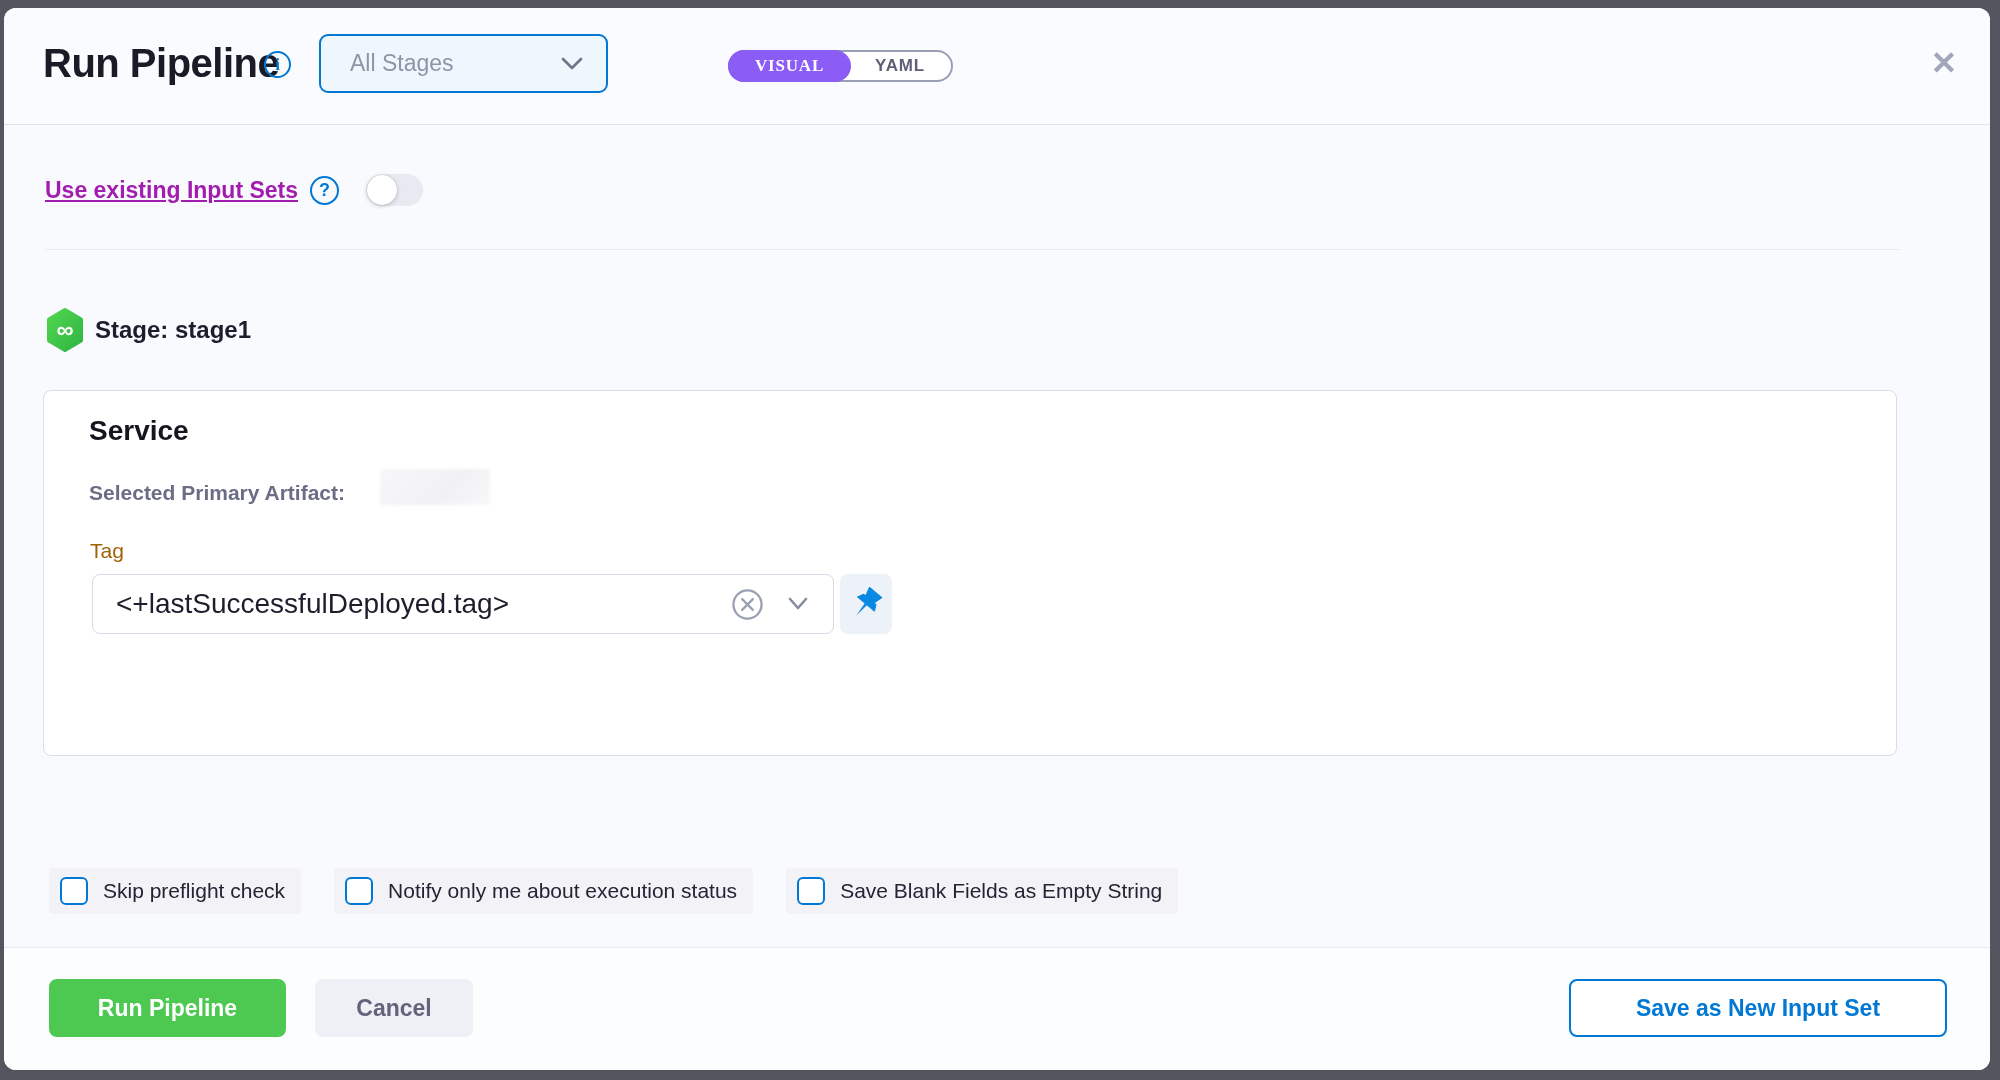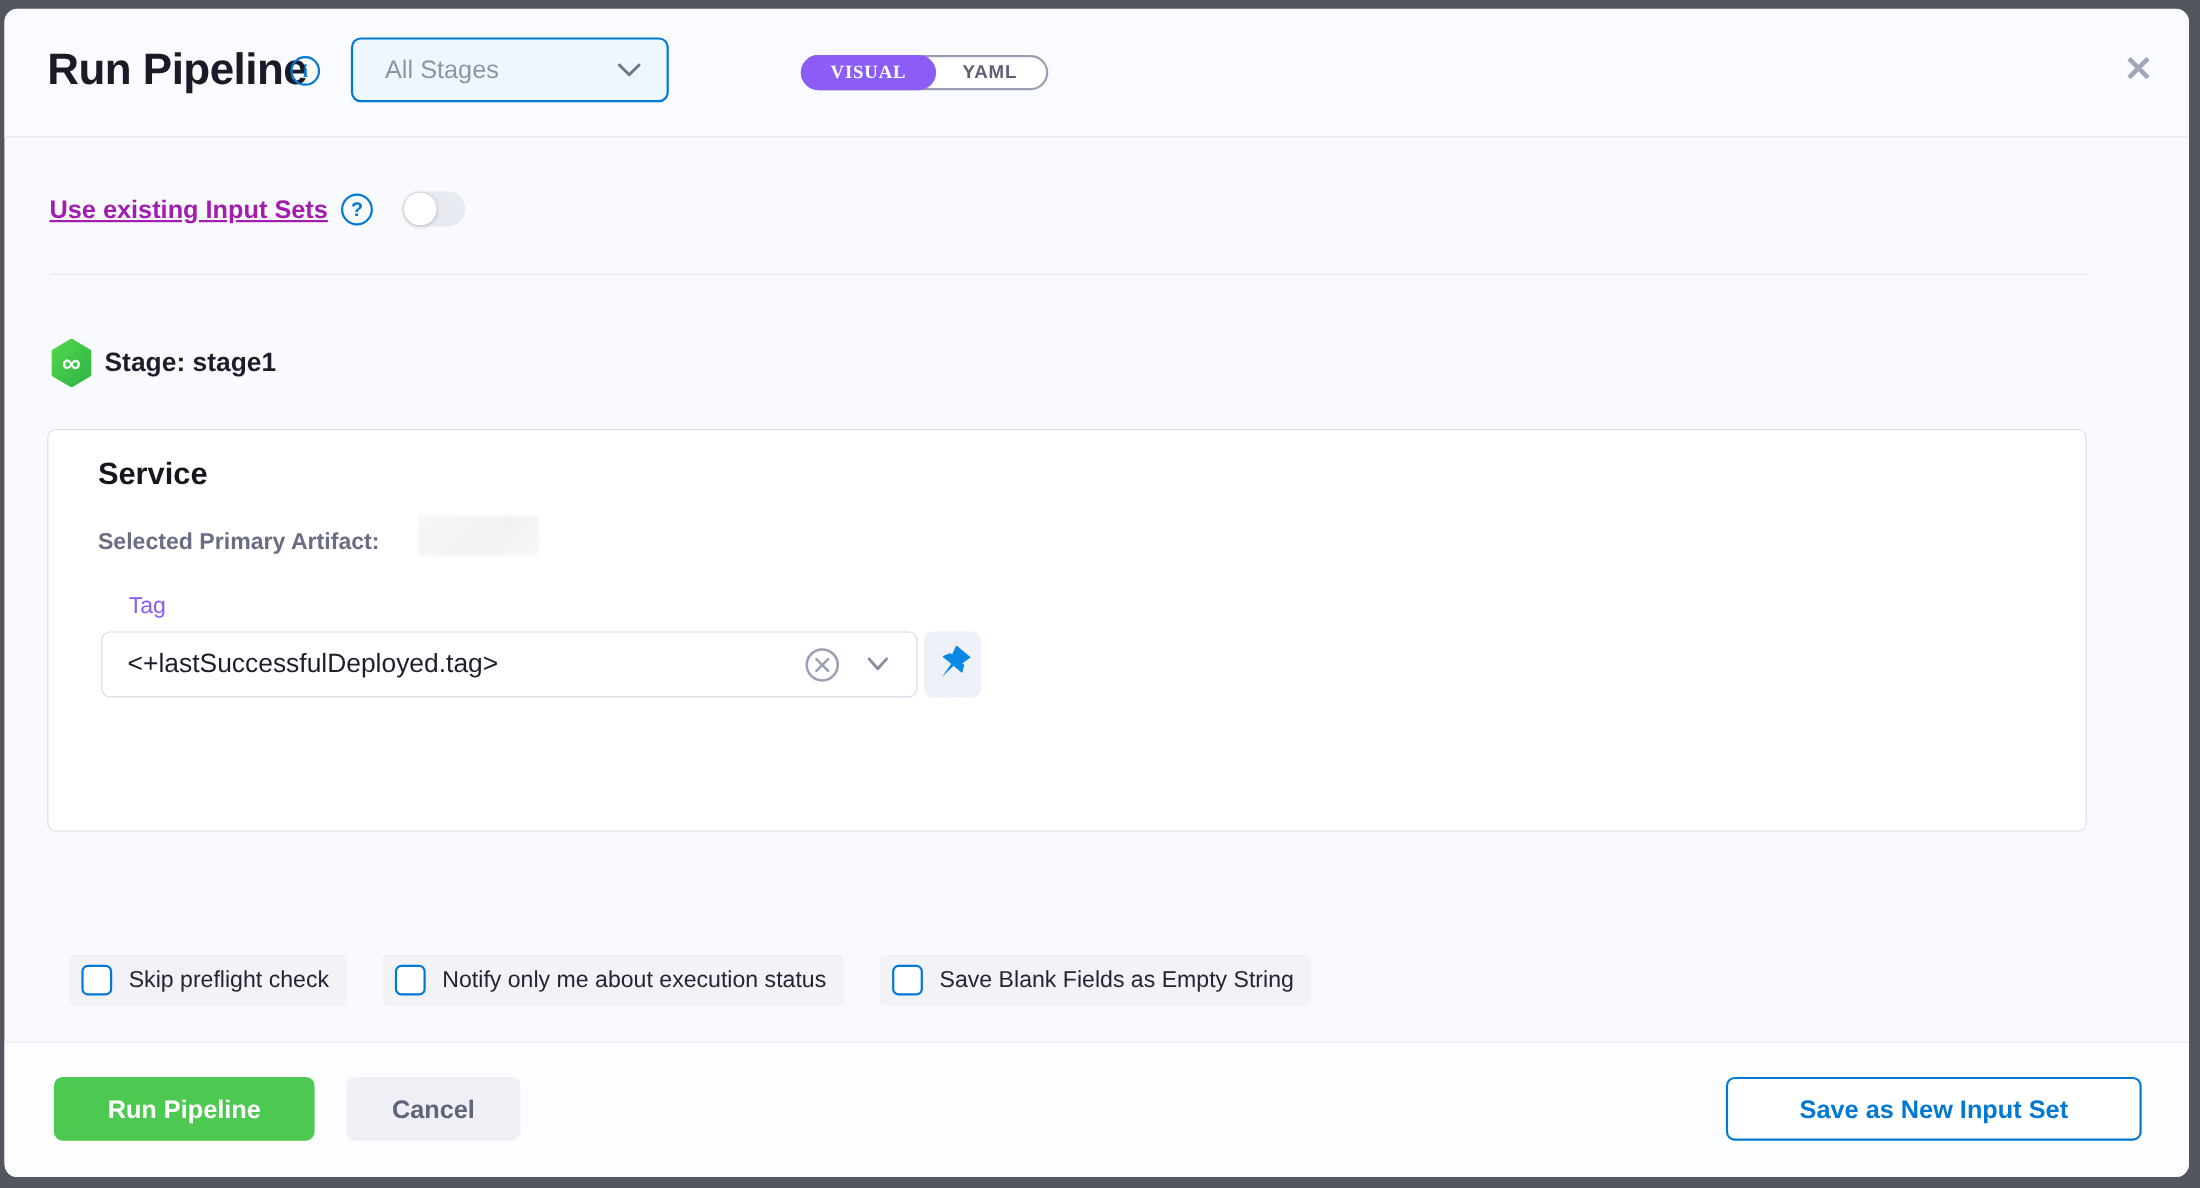--- a/index.html
+++ b/index.html
@@ -68,37 +68,37 @@
     position:absolute; left:39px; top:382px; width:1854px; height:366px;
     background:#ffffff; border:1px solid #dadde8; border-radius:8px;
   }
   .card-title { position:absolute; left:45px; top:24px; font-size:28px; font-weight:bold; color:#16161f; }
   .artifact-label { position:absolute; left:45px; top:90px; font-size:21px; font-weight:bold; color:#6b6d85; }
   .redacted {
     position:absolute; left:336px; top:78px; width:110px; height:36px;
     background:linear-gradient(135deg,#f7f7f9 0%,#f1f1f4 60%,#f8f8fa 100%);
     border-radius:3px; filter:blur(1.5px);
   }
-  .tag-label { position:absolute; left:46px; top:148px; font-size:21px; color:#8b5cf6;margin-left:27px; }
+  .tag-label { position:absolute; left:46px; top:148px; font-size:21px; color:#a16207; }
   .tag-input {
     position:absolute; left:48px; top:183px; width:742px; height:60px;
     background:#fff; border:1px solid #d8dae6; border-radius:8px;
   }
   .tag-input input {
     position:absolute; left:0; top:0; width:610px; height:58px; border:none; outline:none; background:transparent;
-    font-family:"Liberation Sans", sans-serif; font-size:24px; color:#1d1d2c; padding-left:23px;
+    font-family:"Liberation Sans", sans-serif; font-size:28px; color:#1d1d2c; padding-left:23px;
   }
   .tag-clear { position:absolute; right:69px; top:13px; width:33px; height:33px; cursor:pointer; }
   .tag-chevron { position:absolute; right:24px; top:20px; width:22px; height:18px; cursor:pointer; }
   .pin-btn {
     position:absolute; left:796px; top:183px; width:52px; height:60px;
     background:#edf1f8; border-radius:8px; display:flex; align-items:center; justify-content:center; cursor:pointer;
   }
   
-  .opts { position:absolute; left:59px; top:860px; display:flex; gap:33px; }
+  .opts { position:absolute; left:45px; top:860px; display:flex; gap:33px; }
   .opt {
     display:inline-flex; align-items:center; gap:15px; background:#f2f2f7; border-radius:4px;
     padding:0 16px 0 11px; height:46px; cursor:pointer;
   }
   .cb { width:28px; height:28px; background:#fff; border:2.5px solid #0278d5; border-radius:6px; flex:0 0 auto; }
   .opt .lbl { font-size:21px; color:#242433; }
   
   .footer {
     position:absolute; left:0; top:939px; width:100%; height:123px;
     background:#fbfdff; border-top:1px solid #e6e9f0;

